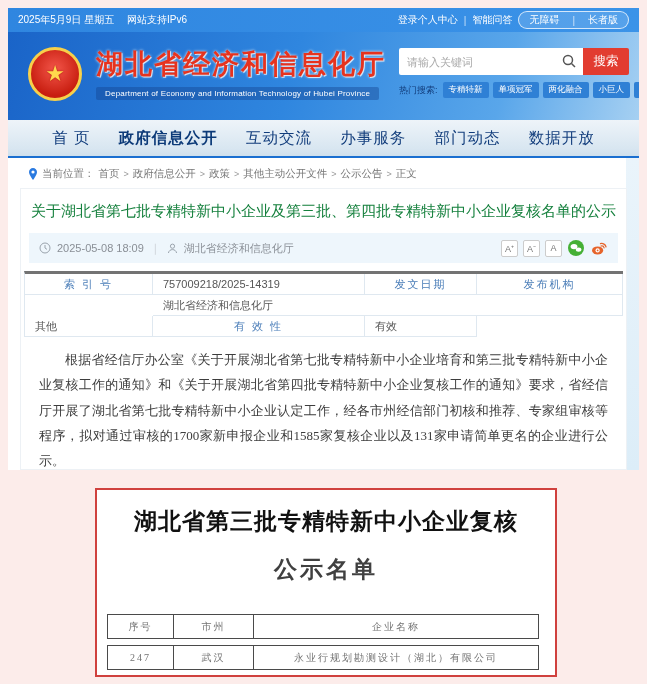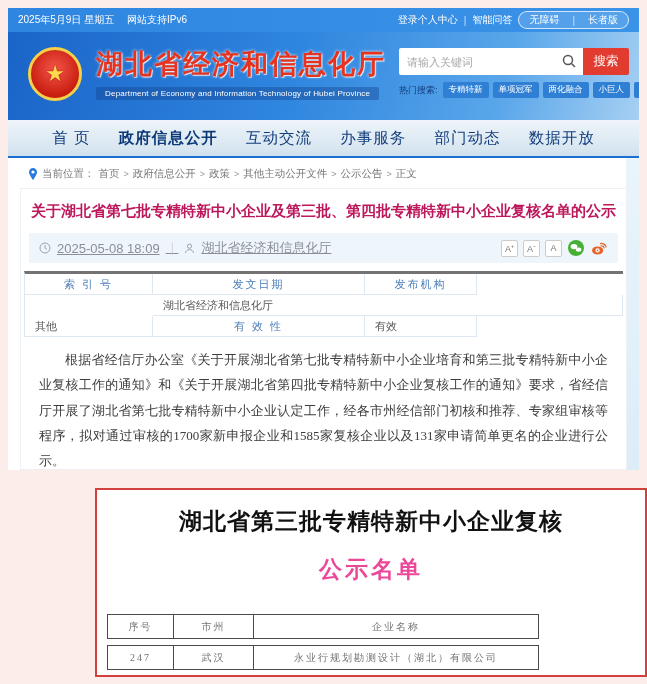--- a/index.html
+++ b/index.html
@@ -54,48 +54,48 @@
   
   .content { position:relative; height:312px; background:#fff; }
   .right-strip { position:absolute; right:0; top:0; width:13px; height:100%;
                  background:linear-gradient(180deg,#eaf4fb,#dcedf8); }
   .breadcrumb { display:flex; align-items:center; gap:4px; padding:9px 0 0 20px; font-size:10.5px; color:#777; }
   .breadcrumb .crumb { cursor:pointer; }
   .bc-sep { color:#999; font-size:9px; }
 
   .article-card { position:absolute; left:12px; top:30px; width:607px; height:282px;
                   border:1px solid #edf1f5; background:#fff; overflow:hidden; }
-  .article-title { margin-top:13px; text-align:center; font-size:15px; font-weight:700; color:#be185d; }
+  .article-title { margin-top:13px; text-align:center; font-size:15px; font-weight:400; color:#15803d; }
   .meta-band { margin:12px 8px 0; height:30px; background:#eef6fc; display:flex; align-items:center;
                justify-content:space-between; padding:0 10px; }
-  .meta-left { display:flex; align-items:center; gap:6px; font-size:13px; color:#8a8f96;text-decoration:underline; }
+  .meta-left { display:flex; align-items:center; gap:6px; font-size:11px; color:#8a8f96; }
   .meta-sep { color:#c7ccd2; }
   .meta-right { display:flex; align-items:center; gap:5px; }
   .font-btn { width:17px; height:17px; background:#fff; border:1px solid #ccc; border-radius:2px;
               font-size:9px; color:#777; display:flex; align-items:center; justify-content:center; cursor:pointer; }
   .share-icon { width:18px; height:18px; cursor:pointer; }
 
   .info-table { margin:8px 3px 0; display:grid; grid-template-columns:128px 212px 112px 1fr;
                 border-top:3px solid #737373; border-left:1px solid #dfe8f0; font-size:11px; }
   .info-cell { border-right:1px solid #dfe8f0; border-bottom:1px solid #dfe8f0; height:21px;
                display:flex; align-items:center; }
   .info-label { justify-content:center; color:#4a7db8; letter-spacing:2px; }
   .info-value { padding-left:10px; color:#555; letter-spacing:0; }
   .span3 { grid-column:2 / 5; }
 
   .body-text { padding:10px 18px 0; font-family:"Liberation Serif","DejaVu Serif",serif;
                font-size:13px; color:#3d3d3d; }
   .body-text p { text-indent:2em; line-height:1.95; margin-bottom:9px; text-align:justify; }
 
   
-  .notice-card { position:absolute; left:95px; top:488px; width:552px; height:189px;
+  .notice-card { position:absolute; left:95px; top:488px; width:462px; height:189px;
                  background:#fff; border:2px solid #d0413e; overflow:hidden;
                  font-family:"Liberation Serif","DejaVu Serif",serif; }
   .n-title1 { margin-top:16px; text-align:center; font-size:23px; font-weight:bold; color:#111; letter-spacing:1px; }
-  .n-title2 { margin-top:17px; text-align:center; font-size:23px; font-weight:bold; color:#ec4899; letter-spacing:3px; }
+  .n-title2 { margin-top:17px; text-align:center; font-size:23px; font-weight:bold; color:#404040; letter-spacing:3px; }
   .n-table { margin:0 0 0 10px; width:432px; display:grid; grid-template-columns:65px 80px 1fr;
              border:1px solid #4a4a4a; }
   .n-head { margin-top:29px; }
   .n-data { margin-top:6px; }
   .n-cell { height:23px; display:flex; align-items:center; justify-content:center;
             font-size:10px; color:#737373; letter-spacing:2px; }
   .n-cell + .n-cell { border-left:1px solid #4a4a4a; }
 </style>
 </head>
 <body>
@@ -211,20 +211,21 @@
               <circle cx="7.6" cy="11.4" r="2.1" fill="#fff"></circle>
               <circle cx="7.6" cy="11.4" r="0.9" fill="#e6642b"></circle>
               <path d="M10.5 4.6c2.5-.6 5 .9 5.5 3.3" fill="none" stroke="#e6642b" stroke-width="1.3" stroke-linecap="round"></path>
               <path d="M11 7c1.4-.3 2.8.5 3.1 1.8" fill="none" stroke="#e6642b" stroke-width="1.2" stroke-linecap="round"></path>
             </svg>
           </div>
         </div>
 
         <div class="info-table">
           <div class="info-cell info-label">索 引 号</div>
+          <div class="info-cell info-value">757009218/2025-14319</div>
           <div class="info-cell info-label">发文日期</div>
 
           <div class="info-cell info-label">发布机构</div>
           <div class="info-cell info-value span3">湖北省经济和信息化厅</div>
 
           <div class="info-cell info-value">其他</div>
           <div class="info-cell info-label">有 效 性</div>
           <div class="info-cell info-value">有效</div>
         </div>
 

